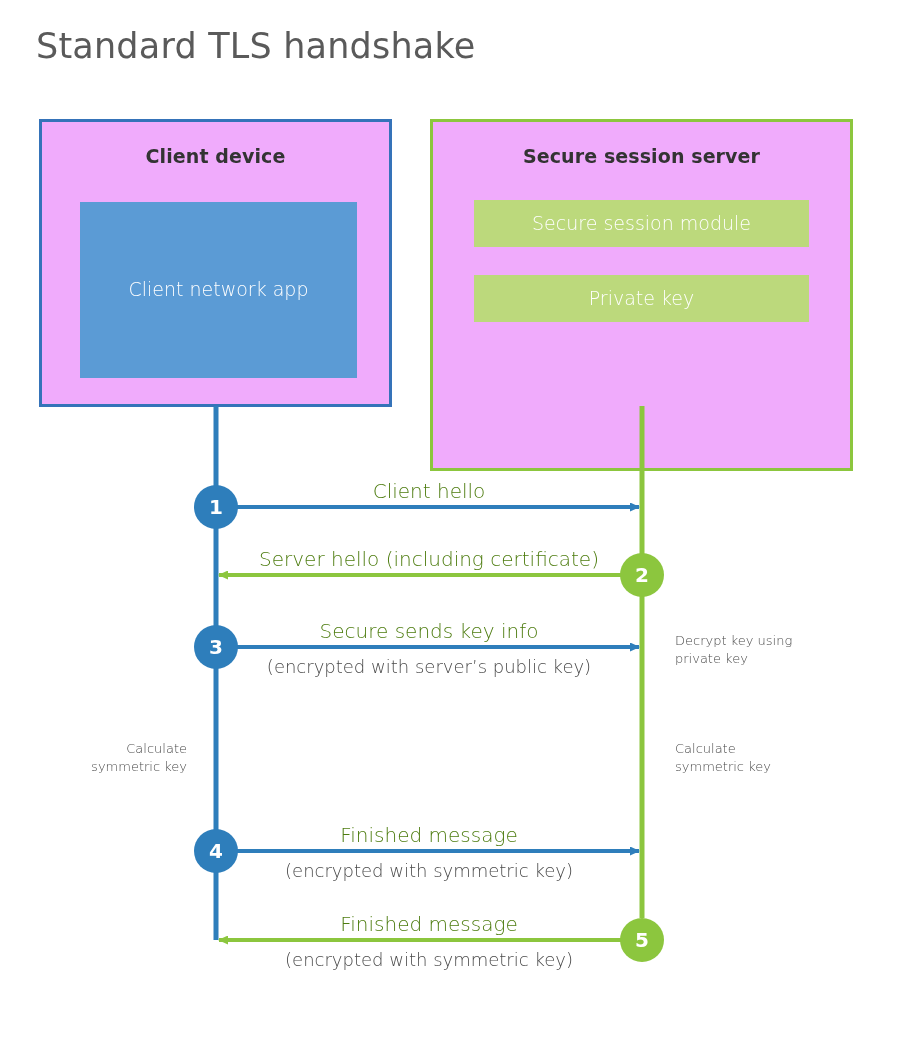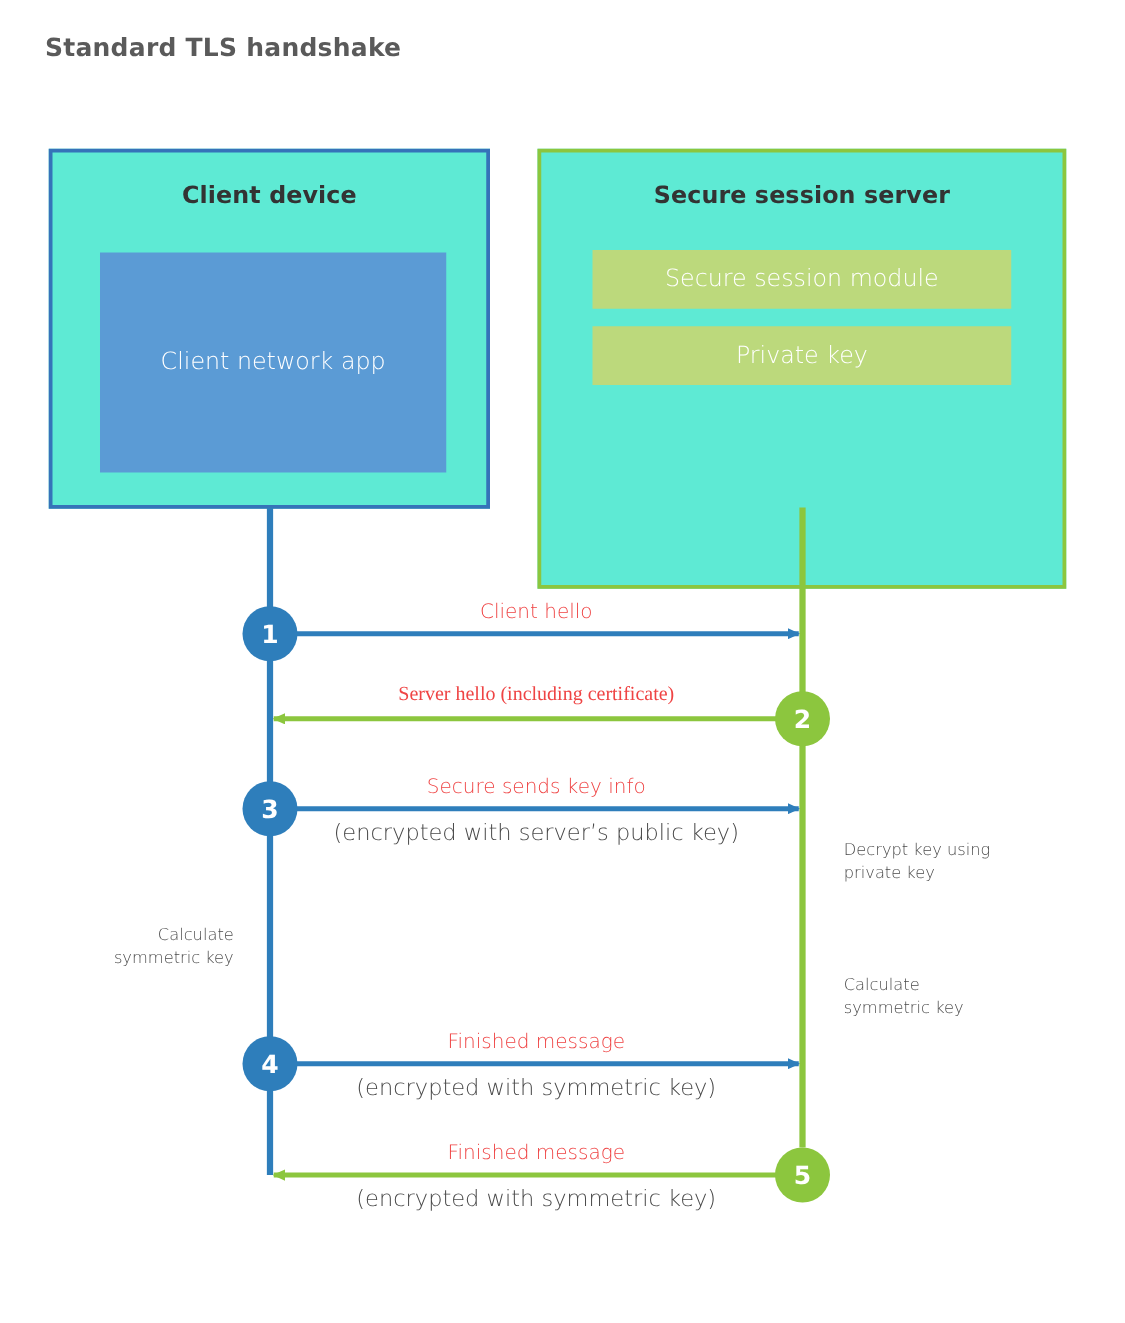--- a/index.html
+++ b/index.html
@@ -20,31 +20,31 @@
     position: relative;
     width: 900px;
     height: 1058px;
   }
 
   
   .page-title {
     position: absolute;
     left: 36px;
     top: 26px;
-    font-size: 20px;
-    font-weight: 700;
+    font-size: 35px;
+    font-weight: 400;
     color: #5a5a5a;
     letter-spacing: 0.2px;
     white-space: nowrap;
   }
 
   
   .party-box {
     position: absolute;
-    background: #5eead4;
+    background: #f0abfc;
     box-sizing: border-box;
   }
   .party-box.client {
     left: 39px;
     top: 119px;
     width: 353px;
     height: 288px;
     border: 3px solid #3573b9;
   }
   .party-box.server {
@@ -91,40 +91,40 @@
     width: 335px;
   }
   .server-item {
     background: #bcd97c;
     color: #ffffff;
     font-size: 19px;
     font-weight: 300;
     height: 47px;
     line-height: 47px;
     text-align: center;
-    margin-bottom: 14px;
+    margin-bottom: 28px;
   }
   .server-item:last-child { margin-bottom: 0; }
 
   
   #sequence-svg {
     position: absolute;
     left: 0;
     top: 0;
     width: 900px;
     height: 1058px;
     pointer-events: none;
   }
 
   
   .msg-label {
     position: absolute;
-    font-size: 16px;
-    font-weight: 300;
-    color: #ef4444;
+    font-size: 20px;
+    font-weight: 300;
+    color: #4d7c0f;
     text-align: center;
     white-space: nowrap;
     transform: translateX(-50%);
   }
   .msg-sub {
     position: absolute;
     font-size: 18px;
     font-weight: 300;
     color: #4a4a4a;
     text-align: center;
@@ -138,21 +138,20 @@
     color: #4a4a4a;
     line-height: 1.35;
     white-space: pre-line;
   }
   .side-note.right-align {
     text-align: right;
     transform: translateX(-100%);
   }
   .side-note.left-align {
     text-align: left;
-    margin-top: 40px;
   }
 
   
   .step-badge {
     position: absolute;
     width: 44px;
     height: 44px;
     border-radius: 50%;
     color: #ffffff;
     font-size: 20px;
@@ -203,21 +202,21 @@
         <line x1="642" y1="575" x2="219" y2="575" stroke="#8cc63e" stroke-width="4" marker-end="url(#arrow-green)"></line>
         <line x1="216" y1="647" x2="639" y2="647" stroke="#2e7ebb" stroke-width="4" marker-end="url(#arrow-blue)"></line>
         <line x1="216" y1="851" x2="639" y2="851" stroke="#2e7ebb" stroke-width="4" marker-end="url(#arrow-blue)"></line>
         <line x1="642" y1="940" x2="219" y2="940" stroke="#8cc63e" stroke-width="4" marker-end="url(#arrow-green)"></line>
       </g>
   </svg>
 
   <div id="overlay">
       <div class="msg-label" style="left: 429px; top: 479px;">Client hello</div>
       <div class="step-badge blue" style="left: 216px; top: 507px;">1</div>
-      <div class="msg-label" style="left: 429px; top: 547px; font-family: Liberation Serif, serif;">Server hello (including certificate)</div>
+      <div class="msg-label" style="left: 429px; top: 547px;">Server hello (including certificate)</div>
       <div class="step-badge green" style="left: 642px; top: 575px;">2</div>
       <div class="msg-label" style="left: 429px; top: 619px;">Secure sends key info</div>
       <div class="msg-sub" style="left: 429px; top: 656px;">(encrypted with server’s public key)</div>
       <div class="step-badge blue" style="left: 216px; top: 647px;">3</div>
       <div class="msg-label" style="left: 429px; top: 823px;">Finished message</div>
       <div class="msg-sub" style="left: 429px; top: 860px;">(encrypted with symmetric key)</div>
       <div class="step-badge blue" style="left: 216px; top: 851px;">4</div>
       <div class="msg-label" style="left: 429px; top: 912px;">Finished message</div>
       <div class="msg-sub" style="left: 429px; top: 949px;">(encrypted with symmetric key)</div>
       <div class="step-badge green" style="left: 642px; top: 940px;">5</div>

